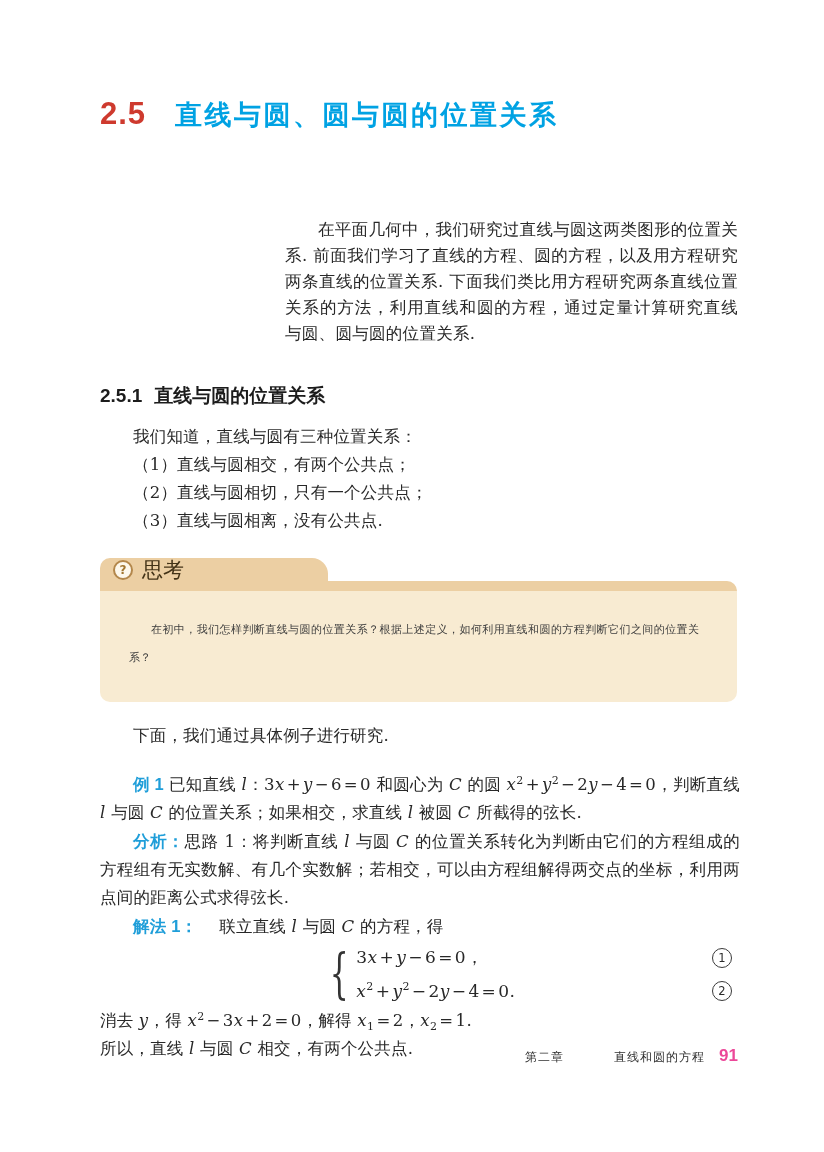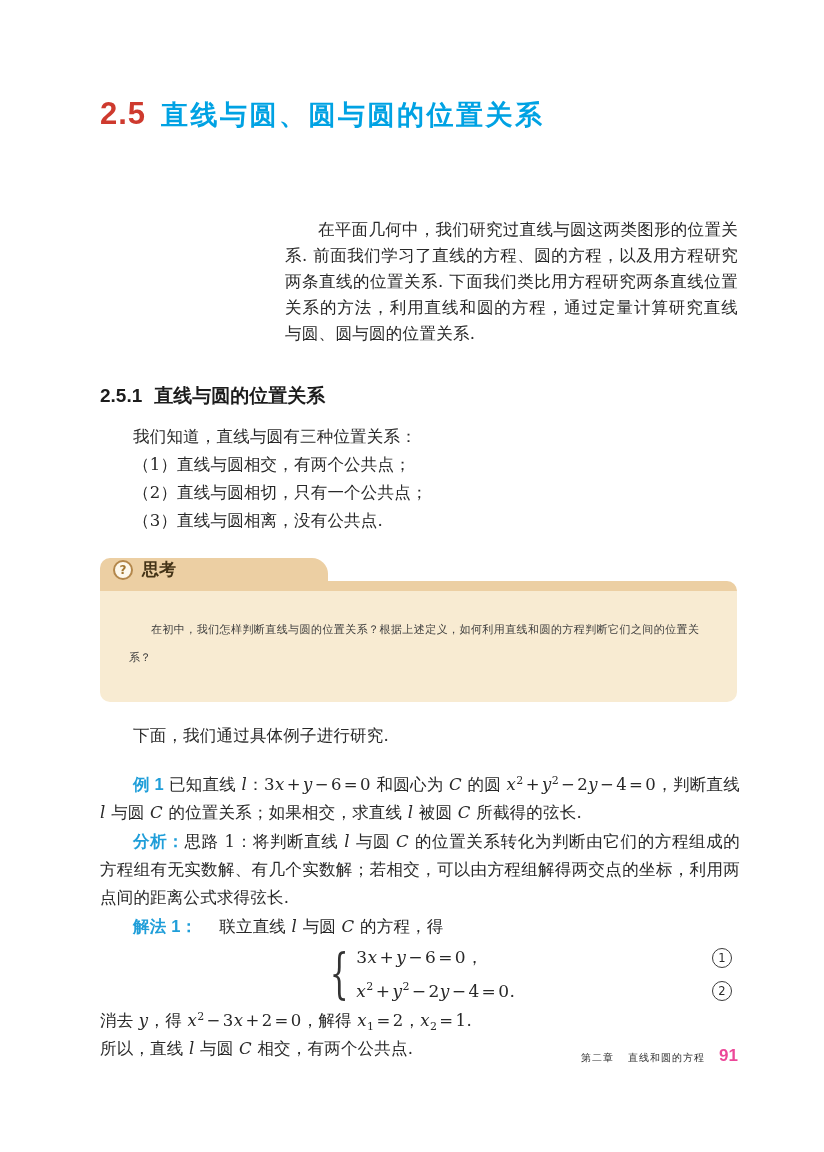--- a/index.html
+++ b/index.html
@@ -3,21 +3,21 @@
 <meta charset="utf-8">
 <style>
   html,body{margin:0;padding:0;background:#ffffff;}
   body{width:824px;height:1152px;position:relative;overflow:hidden;
        font-family:"DejaVu Serif","Liberation Serif",serif;
        color:var(--ink,#282828);-webkit-font-smoothing:antialiased;}
   .page{position:absolute;inset:0;background:#fff;}
   .content{padding:0 84px 0 100px;}
 
   
-  .chapter-title{display:flex;align-items:baseline;gap:15px;margin-top:96px;
+  .chapter-title{display:flex;align-items:baseline;gap:29px;margin-top:96px;
                  font-family:"Liberation Sans","DejaVu Sans",sans-serif;font-weight:bold;}
   .chapter-num{color:var(--red,#ce3a2e);font-size:31px;letter-spacing:1px;}
   .chapter-text{color:var(--cyan,#00a2e3);font-size:27px;letter-spacing:2.5px;}
 
   
   .intro{margin:84px 0 0 185px;width:453px;font-size:16.5px;line-height:26px;
          text-align:justify;text-indent:2em;letter-spacing:0.3px;}
 
   
   .section-heading{margin:36px 0 0 0;font-family:"Liberation Sans","DejaVu Sans",sans-serif;
@@ -29,21 +29,21 @@
   .mt{margin-top:14px;}
   .mt2{margin-top:20px;}
 
   
   .think-box{margin-top:23px;width:637px;}
   .think-tab{width:215px;height:23px;background:var(--tanDark,#eccfa3);
              border-radius:10px 16px 0 0;display:flex;align-items:center;gap:9px;padding-left:13px;}
   .think-icon{width:20px;height:20px;border-radius:50%;background:#fdf8ec;
               border:2px solid #b3874b;box-sizing:border-box;display:flex;align-items:center;justify-content:center;
               font-family:"DejaVu Sans",sans-serif;font-weight:bold;font-size:12px;color:#a1752f;line-height:1;}
-  .think-label{font-family:"Liberation Sans","DejaVu Sans",sans-serif;font-size:17px;font-weight:700;color:#433317;}
+  .think-label{font-family:"Liberation Sans","DejaVu Sans",sans-serif;font-size:21px;font-weight:400;color:#433317;}
   .think-body{background:var(--tanLight,#f8ebd2);border-top:10px solid var(--tanDark,#eccfa3);
               border-radius:0 10px 10px 10px;padding:9px 22px 15px 13px;}
   .think-text{font-size:11px;line-height:27.5px;color:#3c3c3c;text-indent:2em;text-align:justify;margin:16px;}
 
   
   .blue-label{color:var(--blue,#1f9ed9);font-family:"Liberation Sans","DejaVu Sans",sans-serif;font-weight:bold;}
   .gap-sm{margin-right:5px;}
   .gap-lg{margin-right:22px;}
 
   
@@ -58,21 +58,21 @@
             color:#333;transform:scaleX(0.55);line-height:62px;}
   .eq-col{flex:1;display:flex;flex-direction:column;gap:4px;}
   .eq-row{display:flex;align-items:center;height:29px;font-size:17px;}
   .eq-tag{margin-left:auto;margin-right:8px;width:18px;height:18px;border:1.2px solid #3a3a3a;border-radius:50%;
           display:inline-flex;align-items:center;justify-content:center;
           font-size:11.5px;font-family:"DejaVu Sans",sans-serif;color:#2a2a2a;}
 
   
   .footer{position:absolute;top:1046px;right:86px;display:flex;align-items:baseline;gap:14px;
           font-family:"Liberation Sans","DejaVu Sans",sans-serif;color:#2f2f2f;}
-  .footer-chapter,.footer-book{font-size:10px;letter-spacing:1px;}
+  .footer-chapter,.footer-book{font-size:12px;letter-spacing:1px;margin-left:36px;}
   .footer-page{font-size:17px;font-weight:bold;color:#ec4899;}
 </style>
 </head>
 <body>
 
 <div class="page">
   <div class="content">
 
     <div class="chapter-title">
       <span class="chapter-num">2.5</span>

